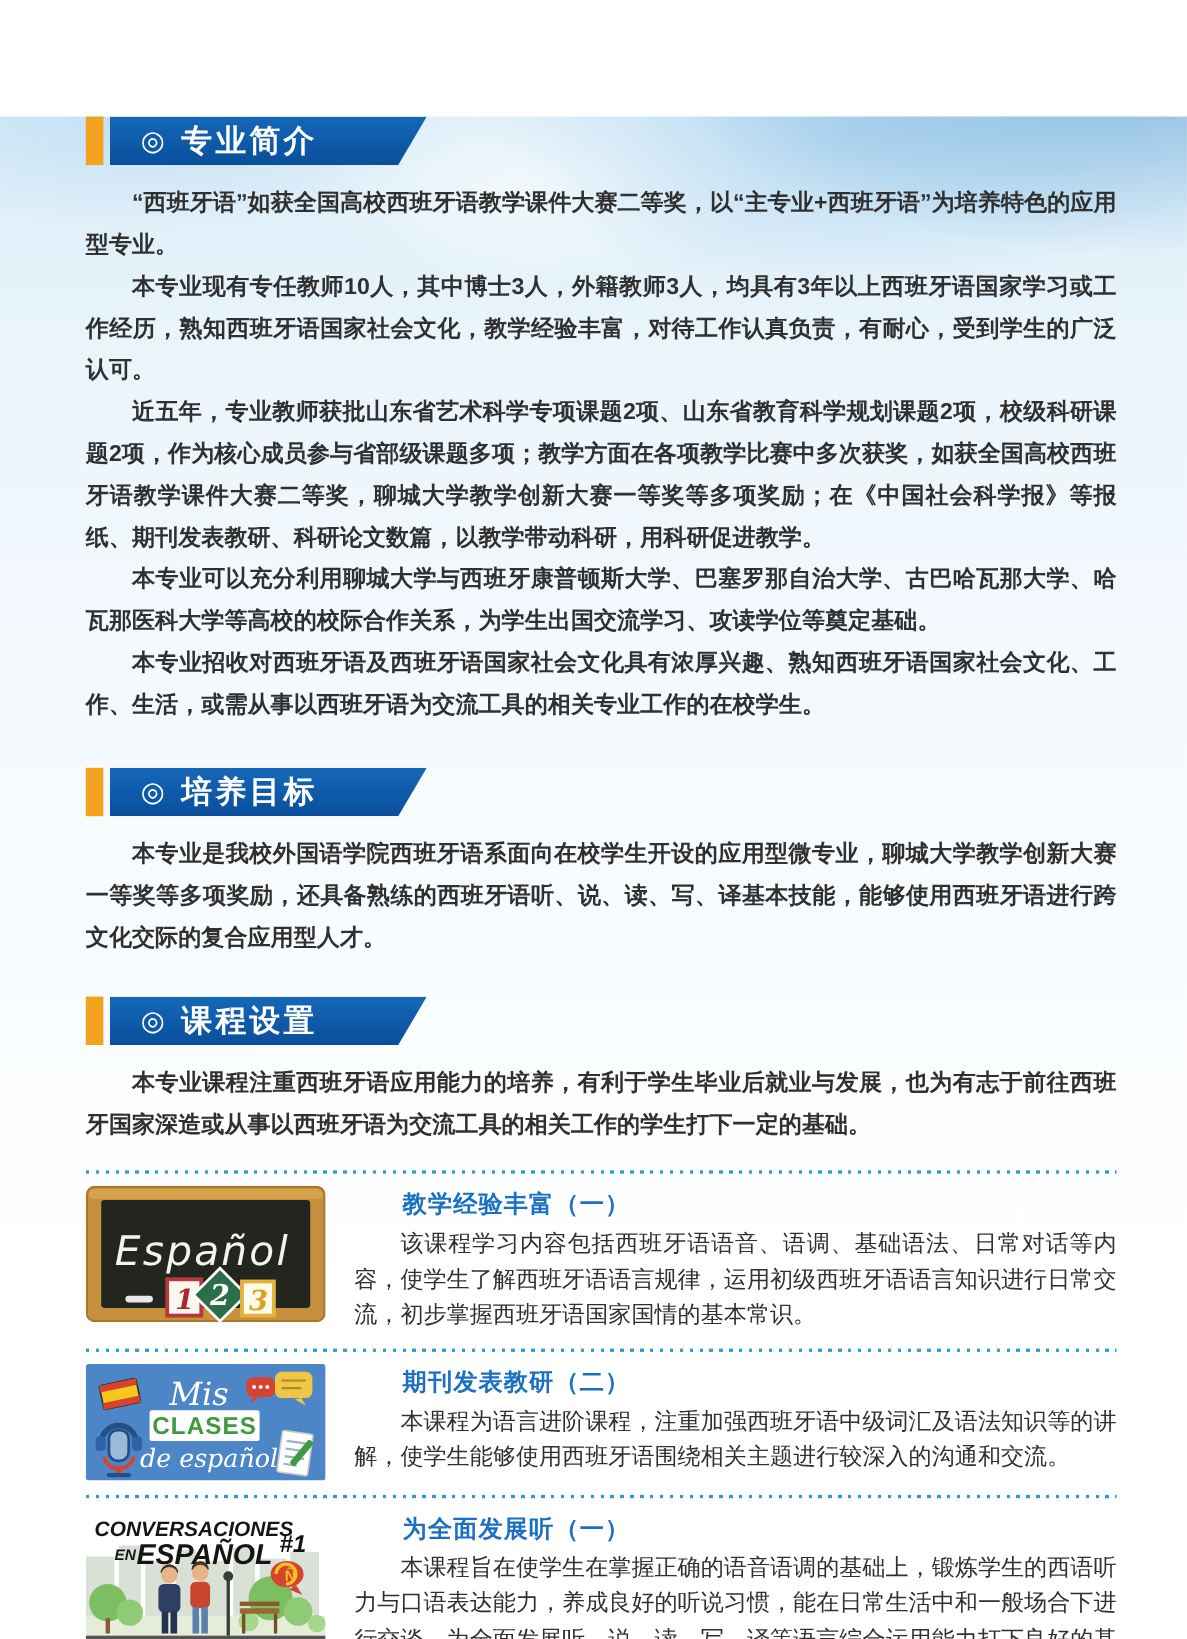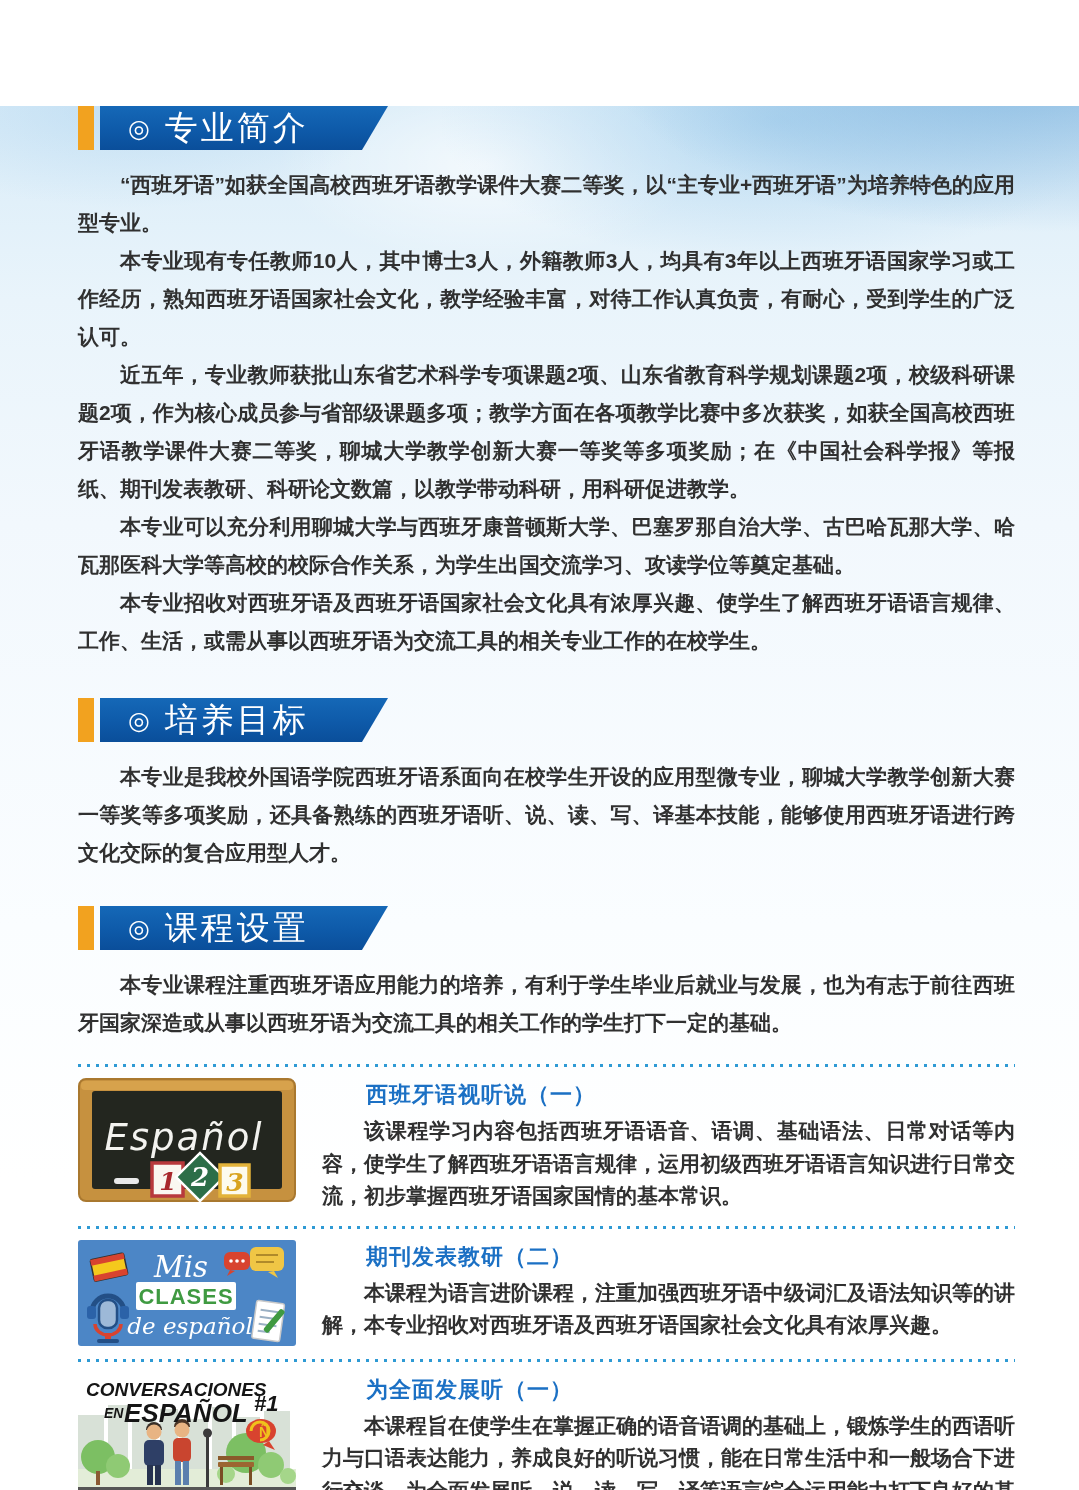--- a/index.html
+++ b/index.html
@@ -24,21 +24,21 @@
   .section-header { display:flex; align-items:center; height:44px; }
   .accent-bar { width:16px; height:44px; background:#f2a21f; margin-right:6px; flex:0 0 16px; }
   .banner {
     width:288px; height:44px; box-sizing:border-box;
     display:flex; align-items:center; padding-left:28px; gap:15px;
     background:linear-gradient(180deg,#1568b7 0%,#0e5aa9 55%,#0a4e9a 100%);
     clip-path:polygon(0 0,100% 0,calc(100% - 26px) 100%,0 100%);
     color:#fff;
   }
   .ring-icon { font-size:25px; line-height:1; font-weight:bold; }
-  .banner-title { font-size:33px; font-weight:normal; letter-spacing:3px; }
+  .banner-title { font-size:28px; font-weight:bold; letter-spacing:3px; }
 
   .section-body { margin-top:16px; }
   p.body-par {
     margin:0; font-size:21px; line-height:1.81; font-weight:600;
     color:#303030; text-align:justify; text-indent:2em;
   }
 
   #section-intro { margin-top:106px; }
   #section-goals { margin-top:38px; }
   #section-courses { margin-top:34px; }
@@ -49,21 +49,21 @@
     height:3px;
     background-image:repeating-linear-gradient(90deg,#2e9ad4 0 3px,transparent 3px 9px);
   }
   .course { display:flex; gap:26px; padding:11px 0 13px; align-items:flex-start; }
   .course-image { flex:0 0 218px; line-height:0;border-radius:28px; }
   .course-text { flex:1; padding-top:2px; }
   .course-text h3 {
     margin:0 0 5px 2em; font-size:22px; font-weight:bold; color:#1b70c4; letter-spacing:1px;
   }
   .course-text p {
-    margin:0; font-size:21px; line-height:1.55; font-weight:700;
+    margin:0; font-size:21px; line-height:1.55; font-weight:400;
     color:#303030; text-align:justify; text-indent:2em;
   }
   svg .chalk-text { letter-spacing:2px; }
 </style>
 </head>
 <body>
 
 <div class="page">
   <div class="content">
 
@@ -73,21 +73,21 @@
         <div class="banner">
           <span class="ring-icon">◎</span>
           <span class="banner-title">专业简介</span>
         </div>
       </div>
       <div class="section-body">
         <p class="body-par">“西班牙语”如获全国高校西班牙语教学课件大赛二等奖，以“主专业+西班牙语”为培养特色的应用型专业。</p>
         <p class="body-par">本专业现有专任教师10人，其中博士3人，外籍教师3人，均具有3年以上西班牙语国家学习或工作经历，熟知西班牙语国家社会文化，教学经验丰富，对待工作认真负责，有耐心，受到学生的广泛认可。</p>
         <p class="body-par">近五年，专业教师获批山东省艺术科学专项课题2项、山东省教育科学规划课题2项，校级科研课题2项，作为核心成员参与省部级课题多项；教学方面在各项教学比赛中多次获奖，如获全国高校西班牙语教学课件大赛二等奖，聊城大学教学创新大赛一等奖等多项奖励；在《中国社会科学报》等报纸、期刊发表教研、科研论文数篇，以教学带动科研，用科研促进教学。</p>
         <p class="body-par">本专业可以充分利用聊城大学与西班牙康普顿斯大学、巴塞罗那自治大学、古巴哈瓦那大学、哈瓦那医科大学等高校的校际合作关系，为学生出国交流学习、攻读学位等奠定基础。</p>
-        <p class="body-par">本专业招收对西班牙语及西班牙语国家社会文化具有浓厚兴趣、使学生了解西班牙语语言规律、工作、生活，或需从事以西班牙语为交流工具的相关专业工作的在校学生。</p>
+        <p class="body-par">本专业招收对西班牙语及西班牙语国家社会文化具有浓厚兴趣、熟知西班牙语国家社会文化、工作、生活，或需从事以西班牙语为交流工具的相关专业工作的在校学生。</p>
       </div>
     </div>
 
     <div id="section-goals">
       <div class="section-header">
         <div class="accent-bar"></div>
         <div class="banner">
           <span class="ring-icon">◎</span>
           <span class="banner-title">培养目标</span>
         </div>
@@ -125,21 +125,21 @@
             <text x="90" y="112" font-size="25" font-weight="bold" font-style="italic" fill="#a8282c" text-anchor="middle" font-family="DejaVu Serif, serif">1</text>
             <g transform="rotate(45 122 99)">
               <rect x="105" y="82" width="34" height="34" fill="#2c6e48" stroke="#ffffff" stroke-width="2.5"></rect>
             </g>
             <text x="122" y="108" font-size="26" font-weight="bold" font-style="italic" fill="#ffffff" text-anchor="middle" font-family="DejaVu Serif, serif">2</text>
             <rect x="142" y="87" width="29" height="31" fill="#fdfbee" stroke="#e3b33a" stroke-width="3.5"></rect>
             <text x="157" y="113" font-size="25" font-weight="bold" font-style="italic" fill="#d9a41f" text-anchor="middle" font-family="DejaVu Serif, serif">3</text>
           </svg>
         </div>
         <div class="course-text">
-          <h3>西班牙语视听说（一）</h3>
+          <h3>教学经验丰富（一）</h3>
           <p>该课程学习内容包括西班牙语语音、语调、基础语法、日常对话等内容，使学生了解西班牙语语言规律，运用初级西班牙语语言知识进行日常交流，初步掌握西班牙语国家国情的基本常识。</p>
         </div>
       </div>
 
       <div class="dotted-sep"></div>
 
       <div class="course">
         <div class="course-image">
           <svg width="218" height="106" viewBox="0 0 218 106" xmlns="http://www.w3.org/2000/svg">
             <rect width="218" height="106" rx="3" fill="#4c86c6"></rect>
@@ -177,21 +177,21 @@
               <line x1="181" y1="71" x2="199" y2="71" stroke="#9ab0c4" stroke-width="2"></line>
               <line x1="181" y1="78" x2="199" y2="78" stroke="#9ab0c4" stroke-width="2"></line>
               <line x1="181" y1="85" x2="199" y2="85" stroke="#9ab0c4" stroke-width="2"></line>
               <line x1="181" y1="92" x2="193" y2="92" stroke="#9ab0c4" stroke-width="2"></line>
               <rect x="193" y="66" width="6" height="28" rx="2" fill="#3f9a41" transform="rotate(32 196 80)"></rect>
             </g>
           </svg>
         </div>
         <div class="course-text">
           <h3>期刊发表教研（二）</h3>
-          <p>本课程为语言进阶课程，注重加强西班牙语中级词汇及语法知识等的讲解，本专业招收对西班牙语及西班牙语国家社会文化具有浓厚兴趣。</p>
+          <p>本课程为语言进阶课程，注重加强西班牙语中级词汇及语法知识等的讲解，使学生能够使用西班牙语围绕相关主题进行较深入的沟通和交流。</p>
         </div>
       </div>
 
       <div class="dotted-sep"></div>
 
       <div class="course">
         <div class="course-image">
           <svg width="218" height="124" viewBox="0 0 218 124" xmlns="http://www.w3.org/2000/svg">
             <rect width="218" height="124" fill="#ffffff"></rect>
             <g fill="#ccd7ca" opacity="0.75">

